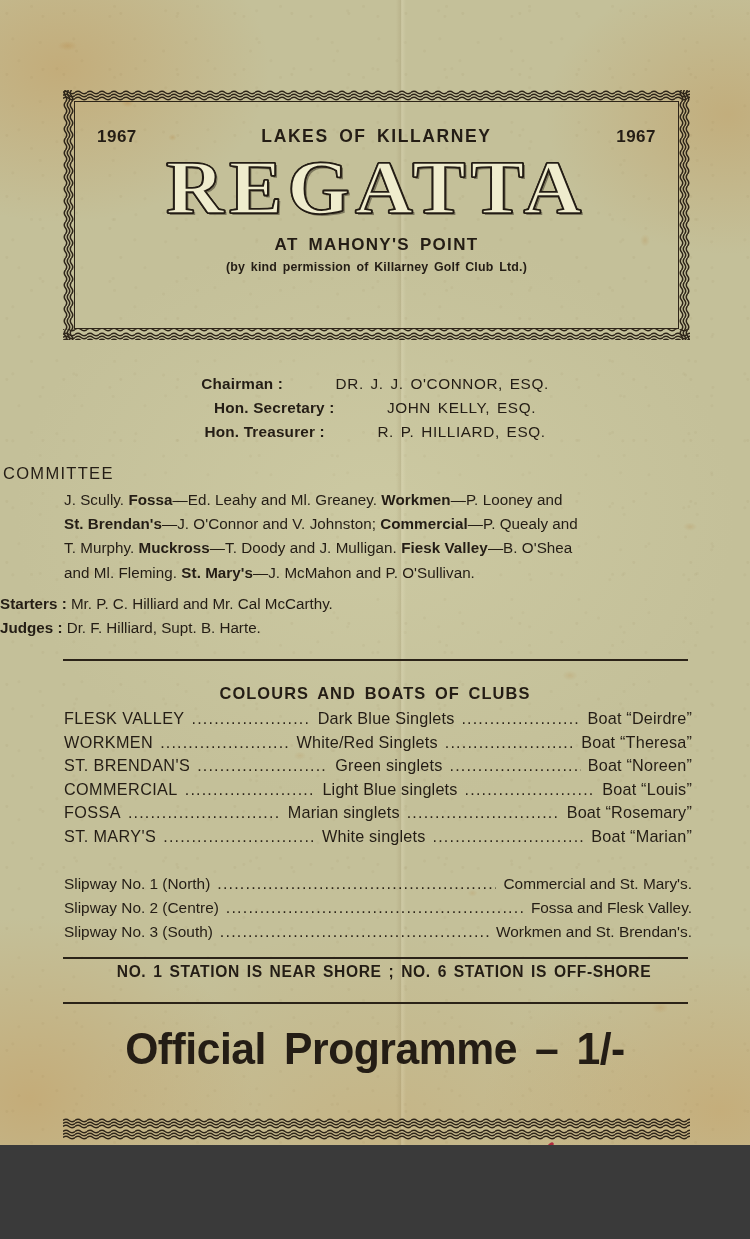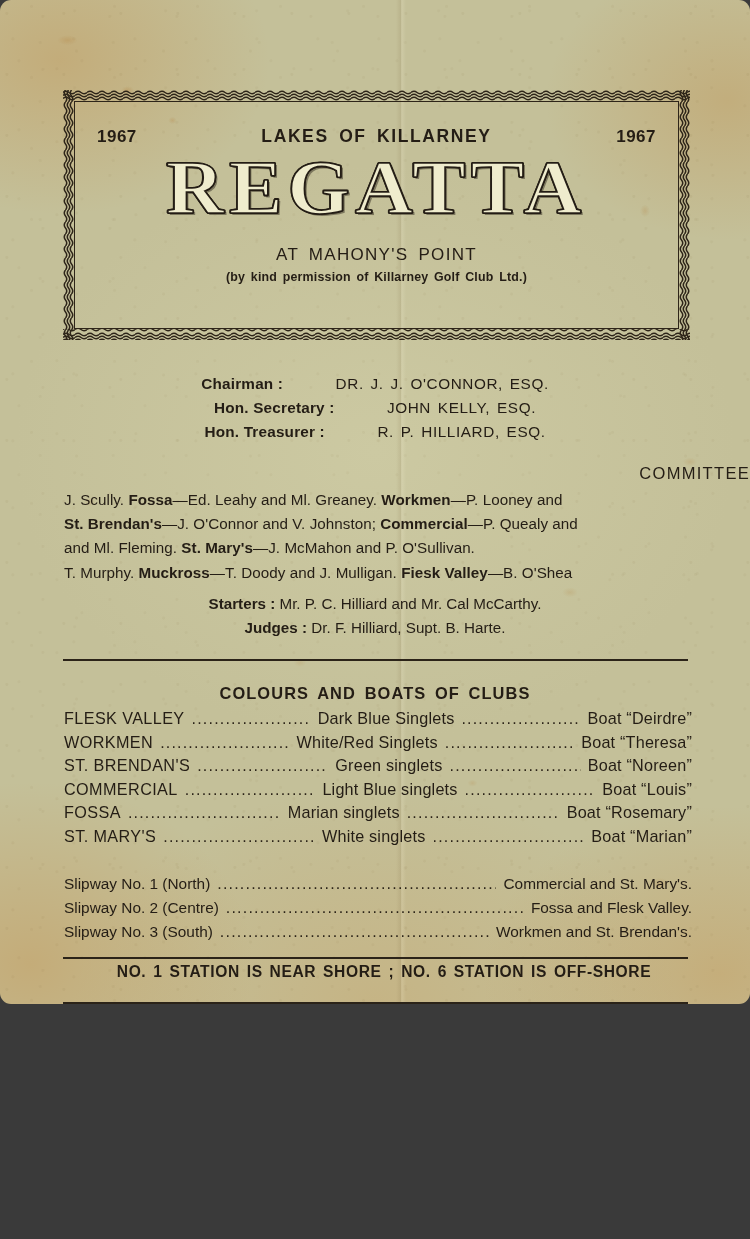--- a/index.html
+++ b/index.html
@@ -3,33 +3,32 @@
 <meta charset="utf-8">
 <style>
   html, body {
     margin: 0;
     padding: 0;
     background: #3a3a3a;
   }
   .page {
     position: relative;
     width: 750px;
-    height: 1004px;
+    height: 1145px;
     overflow: hidden;
     font-family: "Liberation Sans", sans-serif;
     color: #241d15;
     background:
       radial-gradient(ellipse 300px 220px at 8% 6%, rgba(193,140,72,0.38), rgba(193,140,72,0) 70%),
       radial-gradient(ellipse 260px 200px at 97% 10%, rgba(190,138,70,0.34), rgba(190,138,70,0) 70%),
       radial-gradient(ellipse 320px 260px at 4% 96%, rgba(196,144,76,0.42), rgba(196,144,76,0) 70%),
       radial-gradient(ellipse 340px 240px at 96% 97%, rgba(198,146,78,0.40), rgba(198,146,78,0) 70%),
       radial-gradient(ellipse 420px 300px at 50% 100%, rgba(200,152,86,0.30), rgba(200,152,86,0) 72%),
       radial-gradient(ellipse 500px 400px at 50% 45%, #ccc9a2, #c4c099 72%),
       linear-gradient(100deg, #c8bf96 0%, #ccc9a3 22%, #cdcaa4 55%, #c9c39b 80%, #c3b88e 100%);
-    border-radius: 11px;
   }
   
   .grain {
     position: absolute; inset: 0; pointer-events: none; opacity: .40;
     background-image:
       radial-gradient(circle at 12% 22%, rgba(120,95,50,.16) 0 1px, transparent 2px),
       radial-gradient(circle at 38% 9%,  rgba(120,95,50,.13) 0 1px, transparent 2px),
       radial-gradient(circle at 64% 31%, rgba(120,95,50,.14) 0 1px, transparent 2px),
       radial-gradient(circle at 82% 14%, rgba(120,95,50,.12) 0 1px, transparent 2px),
       radial-gradient(circle at 21% 58%, rgba(120,95,50,.13) 0 1px, transparent 2px),
@@ -101,46 +100,46 @@
     letter-spacing: 5px;
     margin-top: 4px;
     color: #efeccd;
     -webkit-text-stroke: 1.6px #241d15;
     text-shadow:
        1px 0 0 #241d15, -1px 0 0 #241d15, 0 1px 0 #241d15, 0 -1px 0 #241d15,
        2px 2px 0 rgba(36,29,21,.45);
     transform: scaleX(1.04);
   }
   .atpoint {
-    font-weight: normal; font-size: 17px; letter-spacing: 1.3px; word-spacing: 4px;
-    margin-top: 20px;
+    font-weight: bold; font-size: 17px; letter-spacing: 1.3px; word-spacing: 4px;
+    margin-top: 10px;
   }
   .bypermission {
     font-weight: bold; font-size: 12.4px; letter-spacing: .2px; word-spacing: 2px;
     margin-top: 5px;
   }
 
   
   .officials { position: absolute; left: 0; right: 0; top: 372px; text-align: center; }
   .officials .row { font-size: 15.3px; line-height: 24px; letter-spacing: .2px; }
   .officials .row b { font-weight: bold; }
   .officials .row span.val { word-spacing: 2px; letter-spacing: .6px; padding-left: 48px; }
 
   .committee-head {
     position: absolute; left: 3px; right: 0; top: 464px;
-    text-align: right; font-size: 16.5px; letter-spacing: 1.3px;
+    text-align: left; font-size: 16.5px; letter-spacing: 1.3px;
   }
 
   .committee-body {
     position: absolute; left: 64px; right: 58px; top: 488px;
     font-size: 15.2px; line-height: 24.2px; text-align: left; letter-spacing: .05px;
   }
   .committee-body b { font-weight: bold; }
 
-  .starters { position: absolute; left: 0; right: 0; top: 592px; text-align: center; }
+  .starters { position: absolute; left: 0; right: 0; top: 592px; }
   .starters .row { font-size: 15.2px; line-height: 24px; }
   .starters .row b { font-weight: bold; }
 
   .rule {
     position: absolute; left: 63px; right: 62px; height: 0;
     border-top: 2.2px solid #2b2318;
   }
   .rule.r1 { top: 659px; }
   .rule.r2 { top: 957px; }
   .rule.r3 { top: 1002px; }
@@ -252,22 +251,22 @@
     <div class="row">
       <b>Hon. Treasurer :</b>
       <span class="val">R. P. HILLIARD, ESQ.</span>
     </div>
   </div>
 
   <div class="committee-head">COMMITTEE</div>
   <div class="committee-body">
       <div><span>J. Scully. </span><b>Fossa</b><span>—Ed. Leahy and Ml. Greaney. </span><b>Workmen</b><span>—P. Looney and</span></div>
       <div><b>St. Brendan's</b><span>—J. O'Connor and V. Johnston; </span><b>Commercial</b><span>—P. Quealy and</span></div>
+      <div><span>T. Murphy. </span><b>Muckross</b><span>—T. Doody and J. Mulligan. </span><b>Fiesk Valley</b><span>—B. O'Shea</span></div>
       <div><span>and Ml. Fleming. </span><b>St. Mary's</b><span>—J. McMahon and P. O'Sullivan.</span></div>
-      <div><span>T. Murphy. </span><b>Muckross</b><span>—T. Doody and J. Mulligan. </span><b>Fiesk Valley</b><span>—B. O'Shea</span></div>
     </div>
 
   <div class="starters">
     <div class="row">
       <b>Starters :</b>
       <span>Mr. P. C. Hilliard and Mr. Cal McCarthy.</span>
     </div>
     <div class="row">
       <b>Judges :</b>
       <span>Dr. F. Hilliard, Supt. B. Harte.</span>

